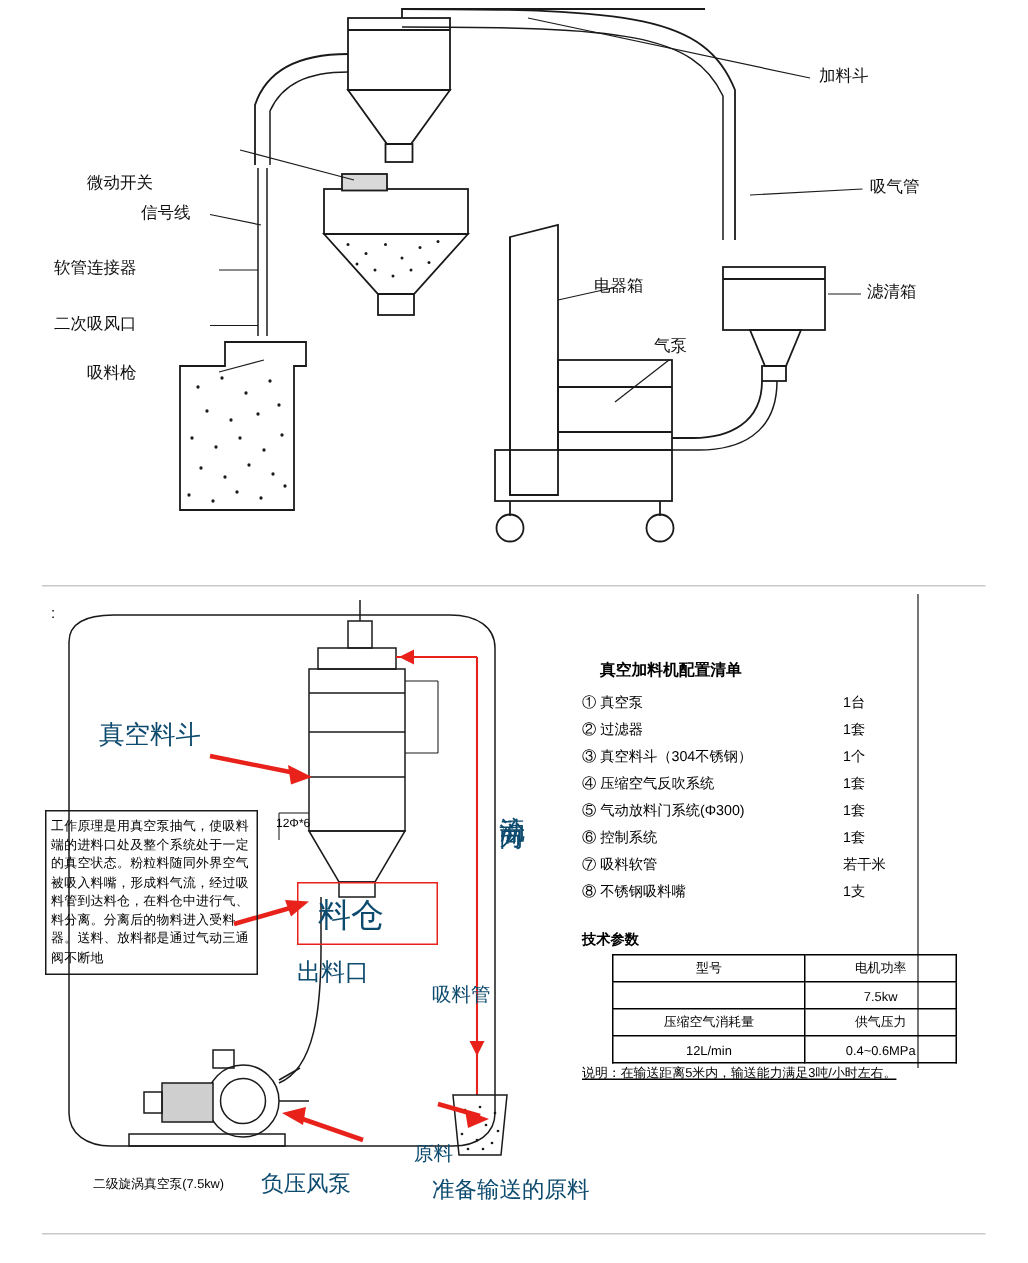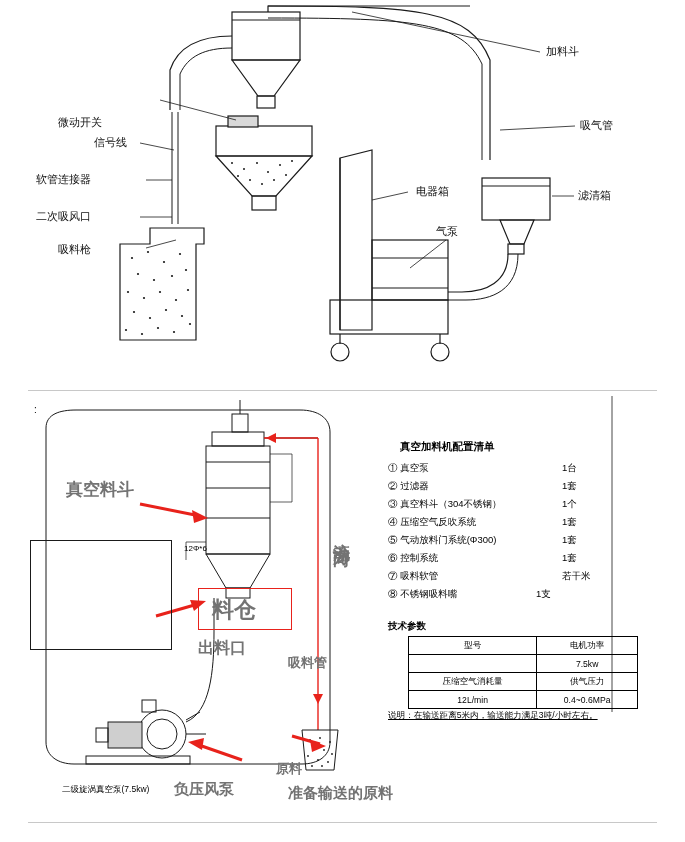--- a/index.html
+++ b/index.html
@@ -72,22 +72,22 @@
     left: 36px;
     top: 552px;
     width: 128px;
     font-size: 8.6px;
     line-height: 12.5px;
     letter-spacing: 0.2px;
     color: #000;
   }
   .red-big {
     position: absolute;
-    color: #737373;
-    font-weight: bold;
+    color: #0c4a6e;
+    font-weight: normal;
     white-space: nowrap;
   }
   .red-box {
     position: absolute;
     border: 1.6px solid #e8221b;
     box-sizing: border-box;
   }
   .blk-lbl {
     position: absolute;
     font-size: 10px;
@@ -240,21 +240,21 @@
     </svg>
 
     <div class="lbl" style="left:546px; top:45px;">加料斗</div>
     <div class="lbl" style="left:58px; top:92px;margin-top:24px;">微动开关</div>
     <div class="lbl" style="left:70px; top:136px;margin-left:24px;">信号线</div>
     <div class="lbl" style="left:36px; top:173px;">软管连接器</div>
     <div class="lbl" style="left:36px; top:210px;">二次吸风口</div>
     <div class="lbl" style="left:58px; top:243px;">吸料枪</div>
     <div class="lbl" style="left:580px; top:119px;">吸气管</div>
     <div class="lbl" style="left:578px; top:189px;">滤清箱</div>
-    <div class="lbl" style="left:416px; top:185px;text-align:right;">电器箱</div>
+    <div class="lbl" style="left:396px; top:185px;text-align:right;">电器箱</div>
     <div class="lbl" style="left:436px; top:225px;">气泵</div>
   </div>
 
   <div class="divider" style="top:390px;"></div>
   <div class="divider" style="top:822px;"></div>
 
   <div class="panel" id="panel-bottom">
 
     <div class="colon-mark" style="top:12px;">:</div>
 
@@ -331,20 +331,21 @@
         <g fill="#e8221b" stroke="none">
           <polygon points="208,126 192,118 194,131"></polygon>
           <polygon points="206,209 190,208 194,219"></polygon>
           <polygon points="188,350 204,346 202,358"></polygon>
           <polygon points="326,354 310,348 312,360"></polygon>
         </g>
       </g>
     </svg>
 
     <div style="position:absolute; left:30px; top:148px; width:140px; height:108px; border:1px solid #1a1a1a;"></div>
+    <div class="principle" style="left:34px; top:152px; width:132px;">工作原理是用真空泵抽气，使吸料端的进料口处及整个系统处于一定的真空状态。粉粒料随同外界空气被吸入料嘴，形成料气流，经过吸料管到达料仓，在料仓中进行气、料分离。分离后的物料进入受料器。送料、放料都是通过气动三通阀不断地</div>
 
     <div class="red-big" style="left:66px; top:86px; font-size:17px;">真空料斗</div>
     <div class="red-big" style="left:330px; top:138px; font-size:17px; writing-mode:vertical-rl; white-space:normal; letter-spacing:2px;">流动方向</div>
 
     <div class="red-box" style="left:198px; top:196px; width:94px; height:42px;"></div>
     <div class="red-big" style="left:212px; top:203px; font-size:22px;text-align:center;">料仓</div>
     <div class="red-big" style="left:198px; top:246px; font-size:16px;">出料口</div>
     <div class="red-big" style="left:288px; top:262px; font-size:13px;">吸料管</div>
     <div class="red-big" style="left:276px; top:368px; font-size:13px;">原料</div>
     <div class="red-big" style="left:288px; top:392px; font-size:15px;">准备输送的原料</div>
@@ -394,21 +395,21 @@
     <div class="b-item" style="left:388px; top:178px;">
       <span>⑦</span>
       <span>吸料软管</span>
     </div>
     <div class="b-qty" style="left:562px; top:178px;">若干米</div>
 
     <div class="b-item" style="left:388px; top:196px;">
       <span>⑧</span>
       <span>不锈钢吸料嘴</span>
     </div>
-    <div class="b-qty" style="left:536px; top:196px;">1支</div>
+    <div class="b-qty" style="left:562px; top:196px;">1支</div>
 
     <div class="tech-head" style="left:388px; top:228px;">技术参数</div>
 
     <table class="spec-table" style="top:244px;margin-left:20px;">
       <tbody>
           <tr>
         <td>型号</td>
         <td>电机功率</td>
       </tr>
       <tr>

